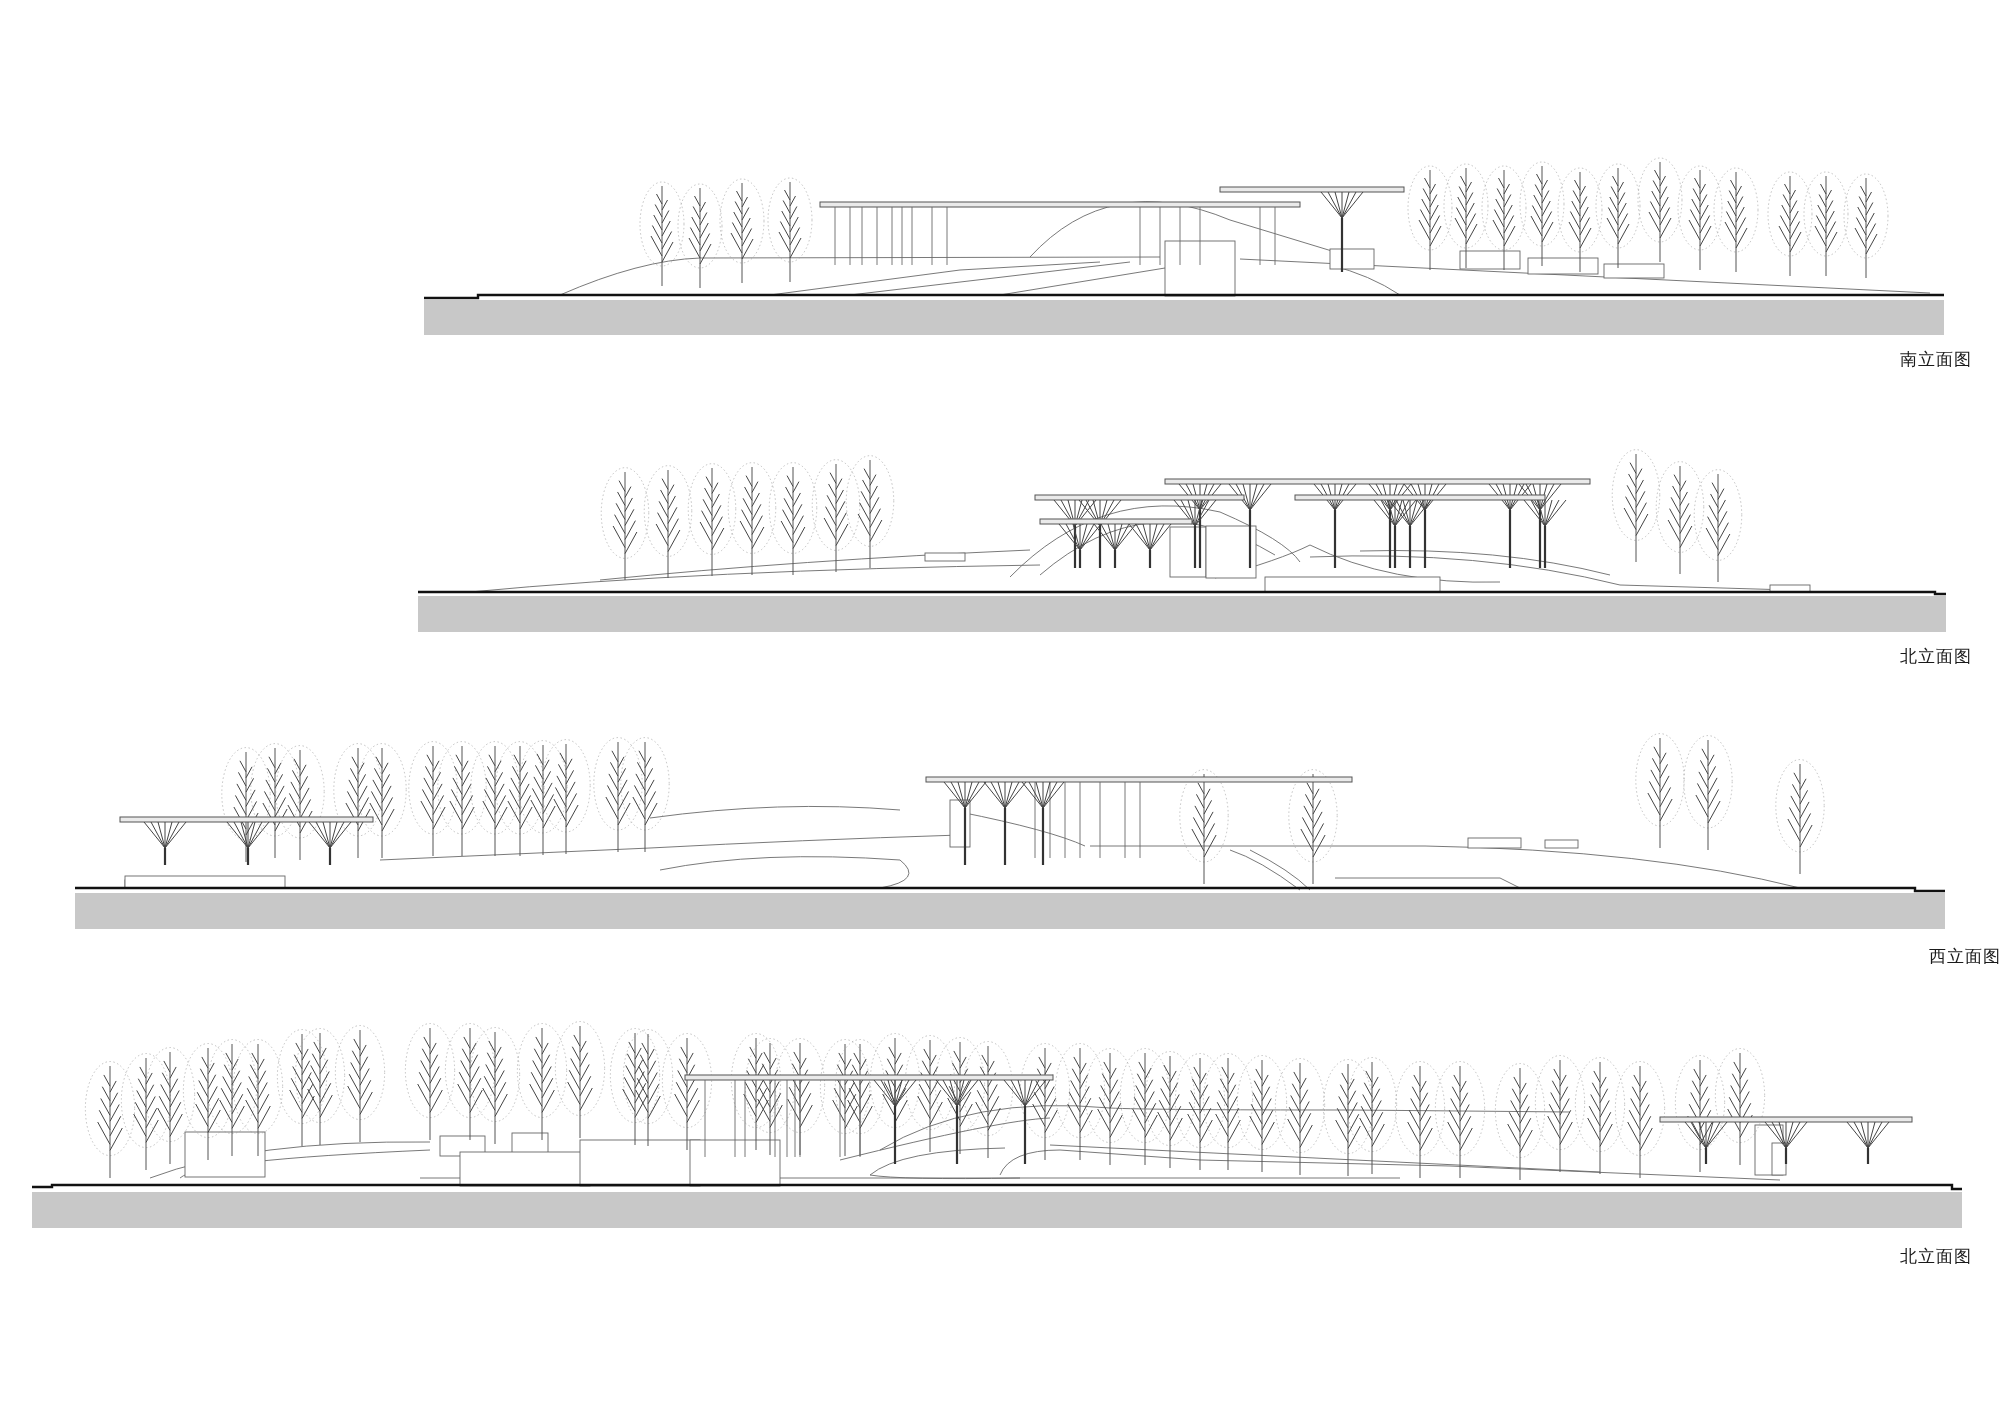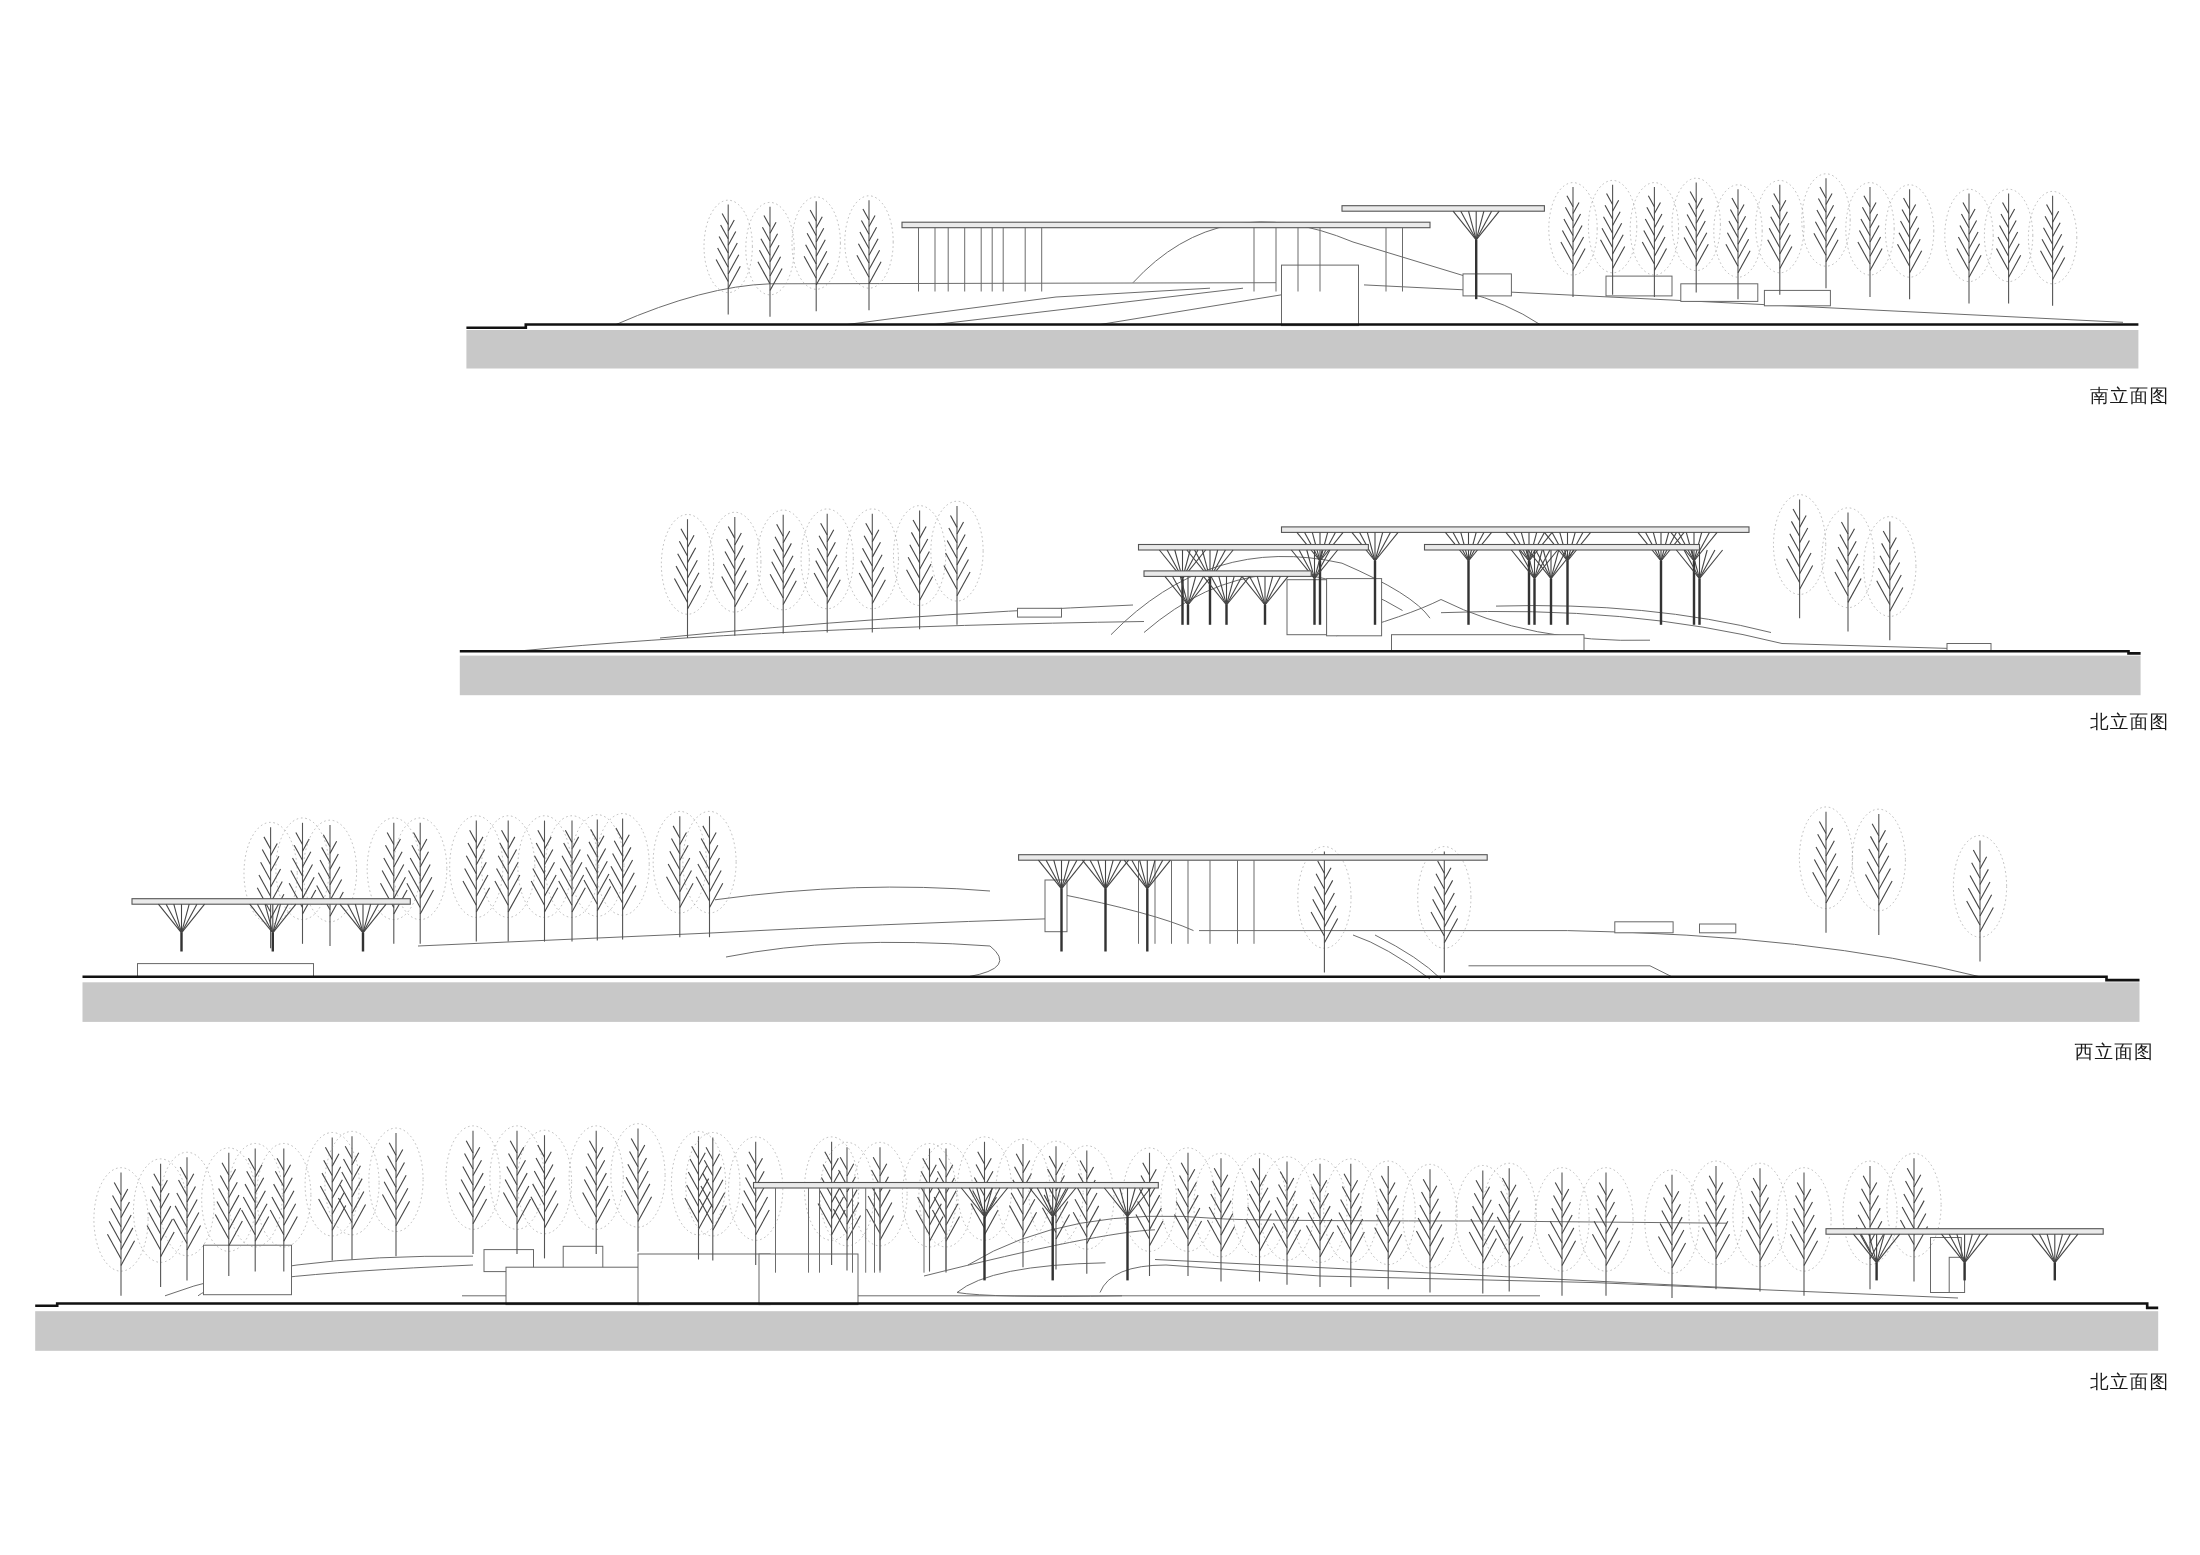--- a/index.html
+++ b/index.html
@@ -1626,15 +1626,15 @@
           <line x1="1868" y1="1148" x2="1868" y2="1122" class="branch"></line>
           <line x1="1868" y1="1148" x2="1875" y2="1122" class="branch"></line>
           <line x1="1868" y1="1148" x2="1882" y2="1122" class="branch"></line>
           <line x1="1868" y1="1148" x2="1889" y2="1122" class="branch"></line>
         </g>
         <path d="M32,1187 L52,1187 L52,1185 L1952,1185 L1952,1189 L1962,1189" class="groundline"></path>
       </g>
     </svg>
   <div class="label" style="left:1900px;top:348px;">南立面图</div>
   <div class="label" style="left:1900px;top:645px;">北立面图</div>
-  <div class="label" style="left:1886px;top:945px;text-align:center;">西立面图</div>
+  <div class="label" style="left:1929px;top:945px;text-align:center;">西立面图</div>
   <div class="label" style="left:1900px;top:1245px;">北立面图</div>
 </div>
 
 </body></html>

